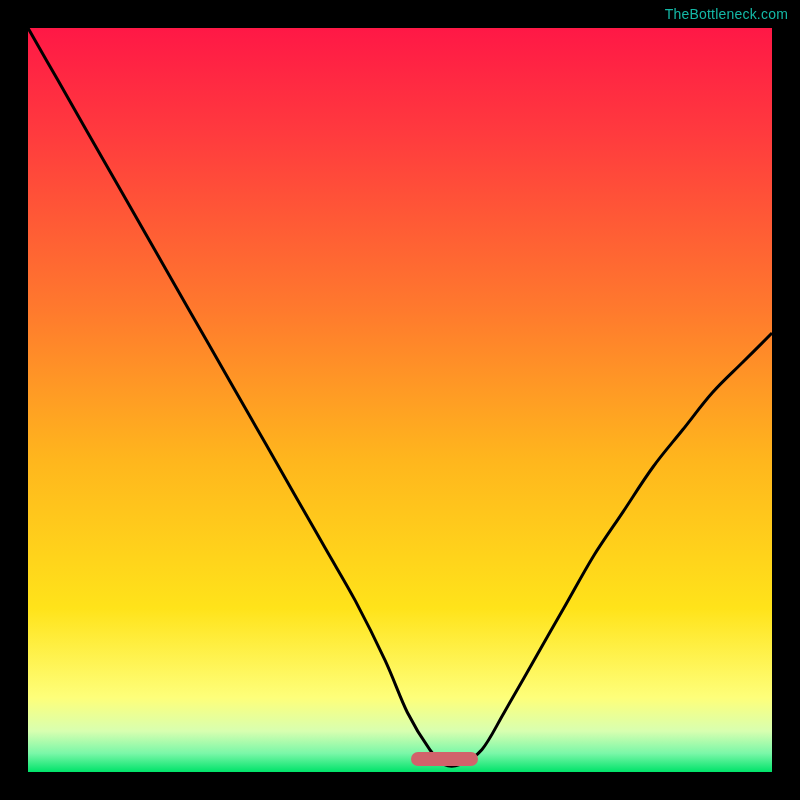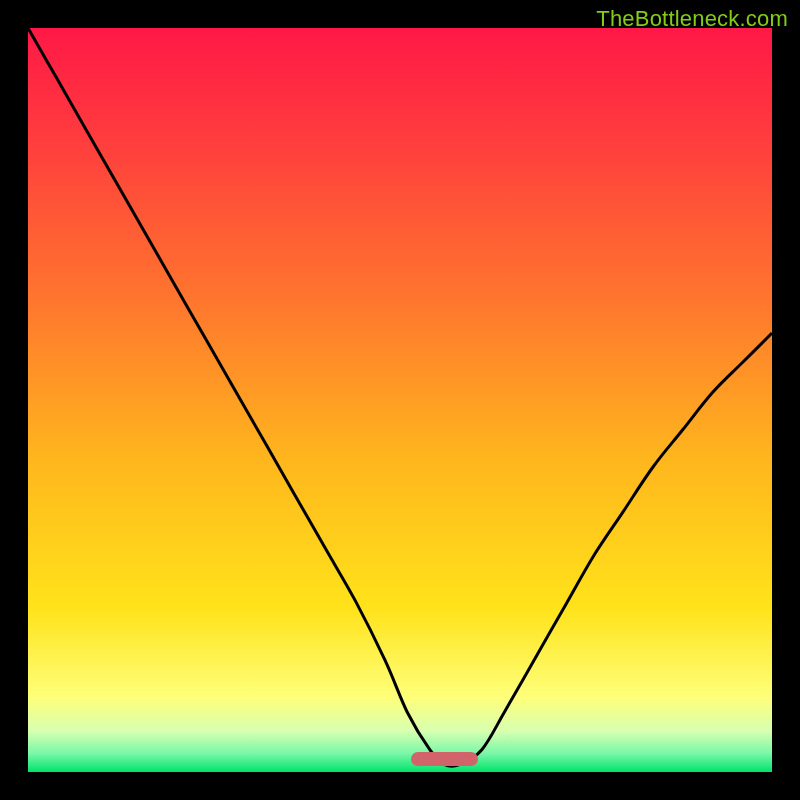--- a/index.html
+++ b/index.html
@@ -16,22 +16,22 @@
     left: 0;
     top: 0;
     width: 800px;
     height: 800px;
     background: #000;
   }
   .watermark {
     position: absolute;
     top: 6px;
     right: 12px;
-    color: #84cc16;
-    font-size: 22px;
+    color: #14b8a6;
+    font-size: 14px;
     letter-spacing: 0.2px;
     user-select: none;
     margin-left: 27px;
   }
   .plot {
     position: absolute;
     left: 28px;
     top: 28px;
     width: 744px;
     height: 744px;

